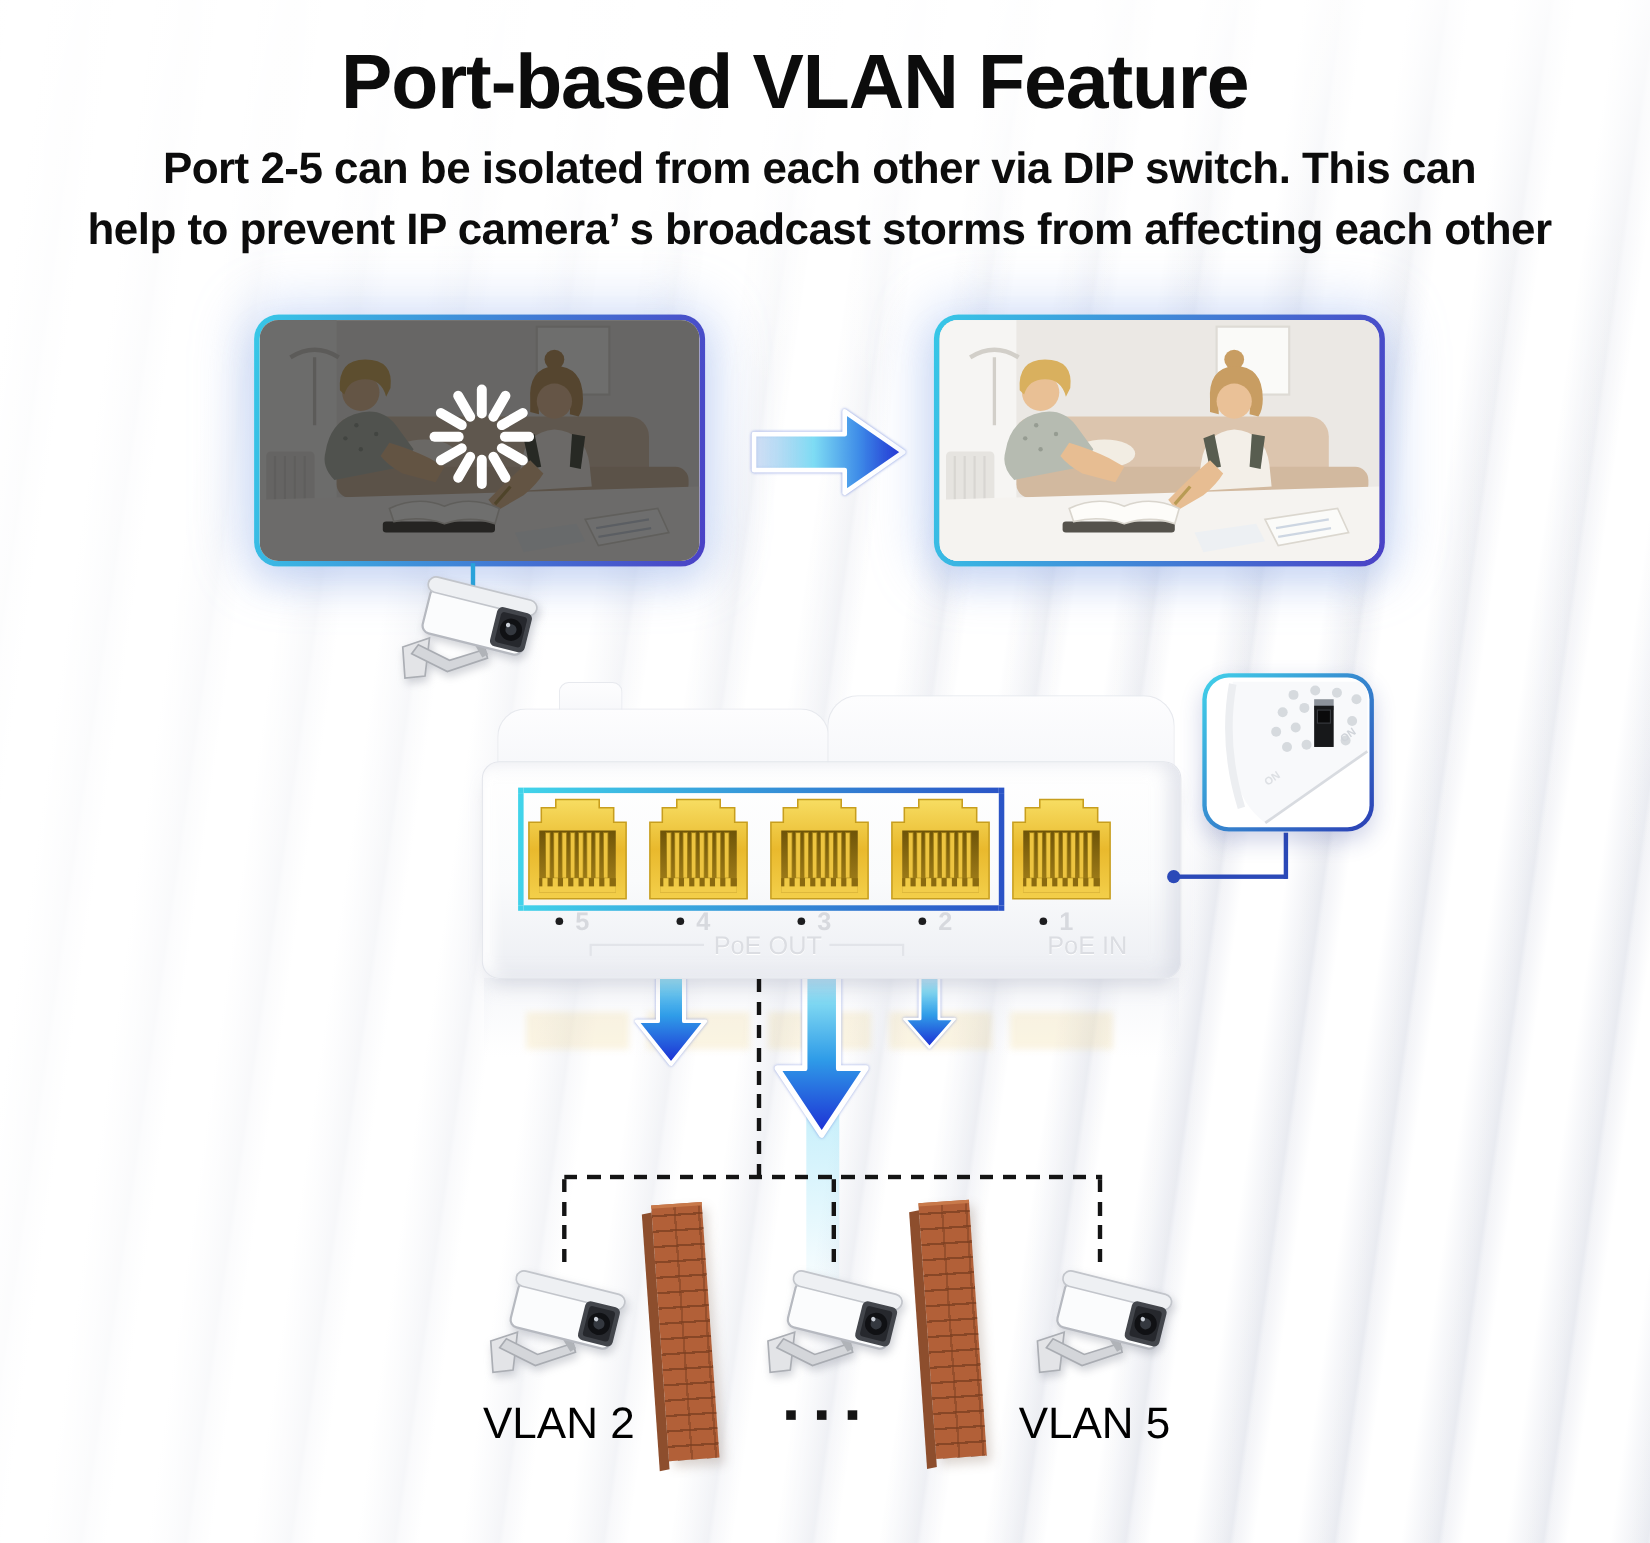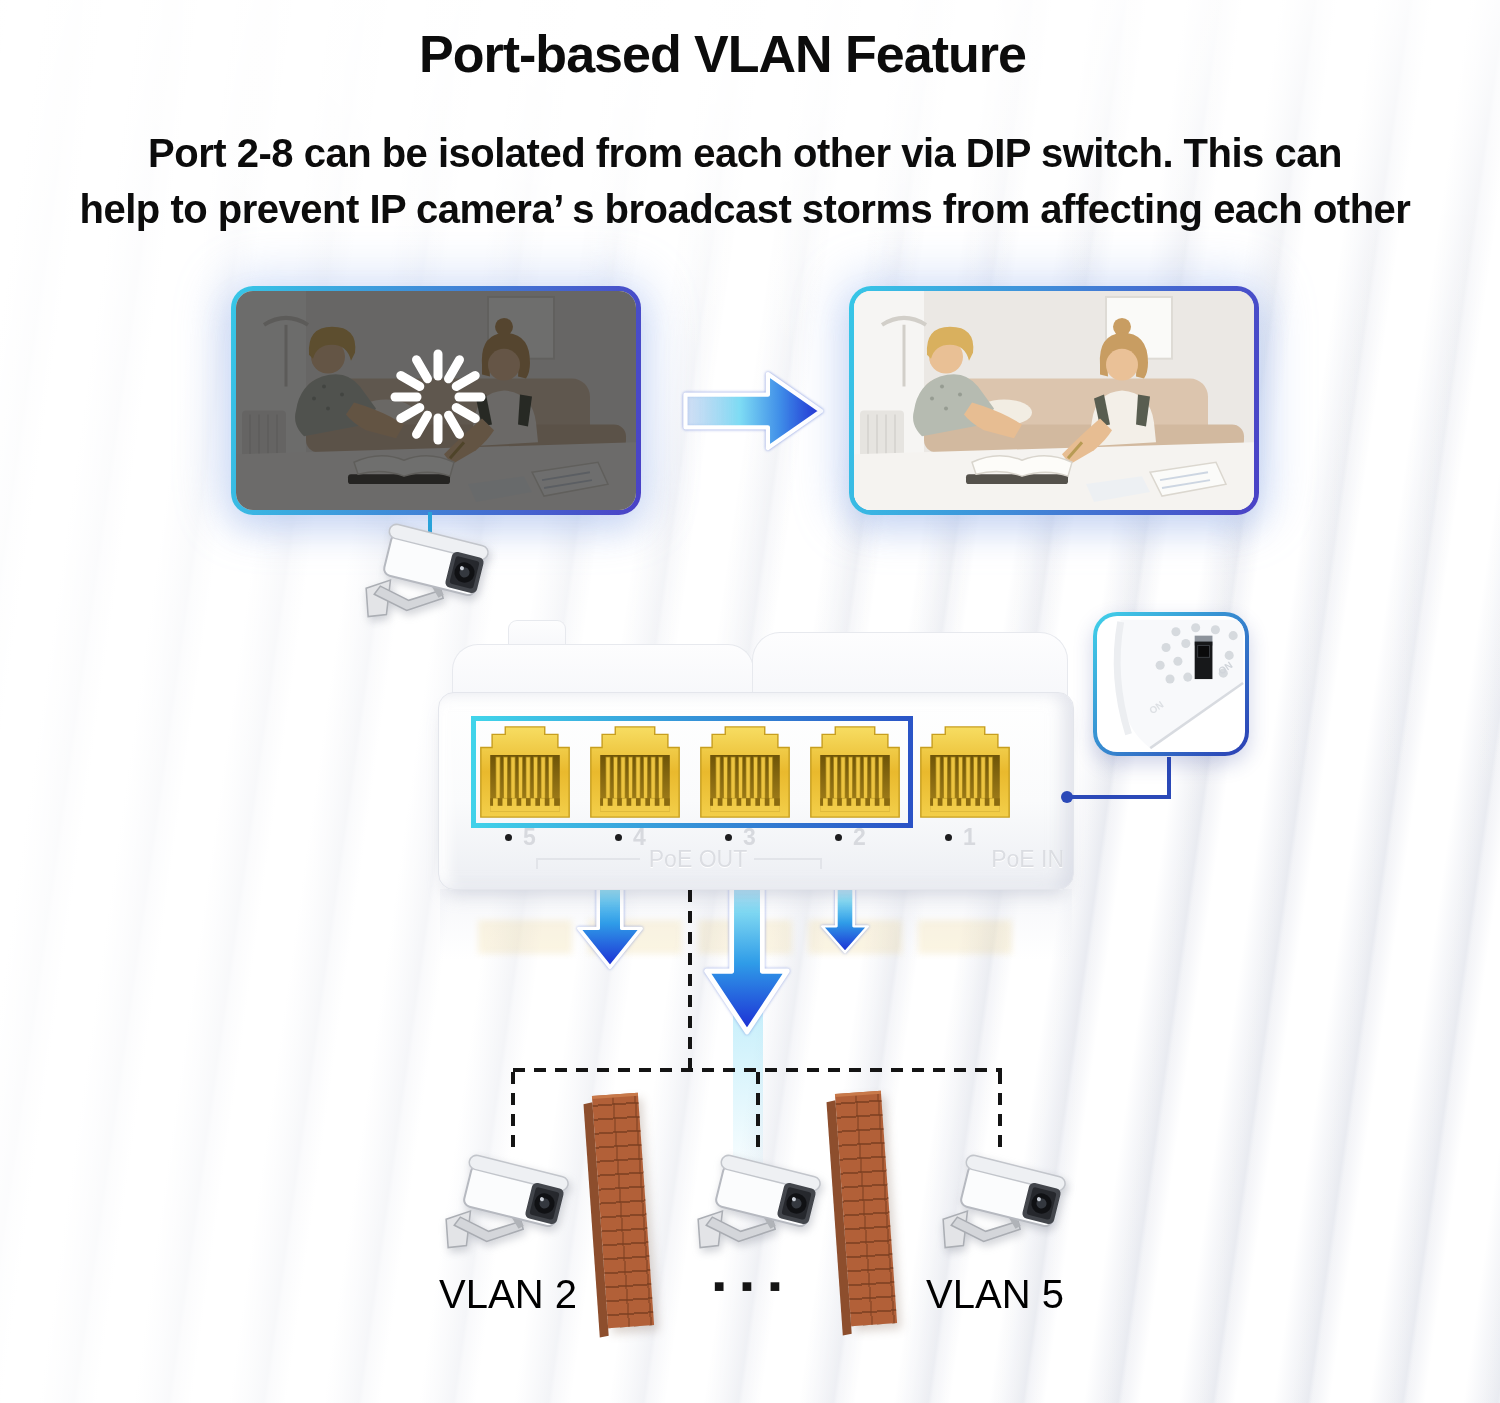--- a/index.html
+++ b/index.html
@@ -7,22 +7,22 @@
           font-family:"Liberation Sans",sans-serif;color:#0d0d0d;}
   
   .stripes{position:absolute;inset:-60px;
     background:repeating-linear-gradient(98deg,
       #ffffff 0px,#ffffff 20px,#f5f6f9 36px,#e8eaf0 54px,#f2f3f7 58px,#ffffff 76px,#ffffff 94px);}
   .stripes::after{content:"";position:absolute;inset:0;background:
     radial-gradient(1000px 460px at 44% 6%, rgba(255,255,255,.98), rgba(255,255,255,0) 72%),
     linear-gradient(90deg, rgba(255,255,255,.9) 0%, rgba(255,255,255,.5) 36%, rgba(255,255,255,.05) 72%),
     linear-gradient(180deg, rgba(255,255,255,.95) 0%, rgba(255,255,255,.3) 26%, rgba(255,255,255,0) 58%);}
   
-  .title{position:absolute;left:0;top:24px;width:1445px;text-align:center;
-         font-size:52px;font-weight:bold;letter-spacing:-1px;color:#0c0c0c;}
+  .title{position:absolute;left:0;top:34px;width:1445px;text-align:center;
+         font-size:70px;font-weight:bold;letter-spacing:-1px;color:#0c0c0c;}
   .subtitle{position:absolute;left:0;width:1490px;text-align:center;
             font-size:40px;font-weight:bold;line-height:44px;color:#0c0c0c;letter-spacing:-0.5px;}
   .sub1{top:131px;} .sub2{top:187px;}
   
   .photo{position:absolute;top:286px;width:410px;height:229px;border-radius:22px;padding:5px;
          background:linear-gradient(100deg,#37c7e7,#4a41c6);box-sizing:border-box;
          box-shadow:0 0 46px 10px rgba(150,180,240,.38), 0 14px 30px rgba(120,150,220,.22);}
   .photo-left{left:231px;} .photo-right{left:849px;}
   .photo-inner{position:relative;width:100%;height:100%;border-radius:17px;overflow:hidden;background:#ebe8e4;}
   .scene-wrap{position:absolute;inset:0;}
@@ -52,21 +52,21 @@
   .port svg{width:100%;height:100%;display:block;}
   .p5{left:478px;} .p4{left:588px;} .p3{left:698px;} .p2{left:808px;} .p1{left:918px;}
   .hl-rect{position:absolute;left:471px;top:716px;width:442px;height:112px;
            border:5px solid;border-image:linear-gradient(95deg,#41d4ea,#2a52c6) 1;box-sizing:border-box;}
   .led-cell{position:absolute;top:824px;width:94px;height:26px;display:flex;align-items:center;}
   .led-dot{width:7px;height:7px;border-radius:50%;background:#1d1d1f;margin-left:27px;}
   .led-num{margin-left:11px;font-size:23px;font-weight:bold;color:#d7d9de;}
   .emboss{position:absolute;font-size:23px;font-weight:normal;color:#dbdde2;
           text-shadow:0 1px 0 #fff;}
   .poe-out{left:642px;top:846px;width:112px;text-align:center;}
-  .poe-in{left:952px;top:846px;width:112px;text-align:right;}
+  .poe-in{left:952px;top:846px;width:112px;text-align:left;}
   .bracket{position:absolute;top:858px;height:10px;border-bottom:none;}
   .bracket span{position:absolute;top:0;width:2px;height:9px;background:#e2e4e9;}
   .brk-l{left:536px;width:104px;border-top:2px solid #e2e4e9;}
   .brk-r{left:754px;width:68px;border-top:2px solid #e2e4e9;}
   .brk-l span{left:0;} .brk-r span{right:0;}
   
   .refl{position:absolute;left:440px;top:889px;width:632px;height:72px;
         background:linear-gradient(180deg,rgba(238,240,245,.85),rgba(255,255,255,0));opacity:.6;}
   .refl-ports{position:absolute;left:478px;top:920px;width:534px;height:34px;opacity:.5;filter:blur(3px);
         background:repeating-linear-gradient(90deg,rgba(233,190,70,.30) 0 94px,rgba(255,255,255,0) 94px 110px);}
@@ -228,21 +228,21 @@
 
       <symbol id="adown" viewBox="0 0 100 170">
         <polygon points="34,2 66,2 66,108 92,108 50,166 8,108 34,108" fill="url(#agrad)" stroke="#ffffff" stroke-width="5" stroke-linejoin="round"></polygon>
       </symbol>
     </defs>
   </svg>
 
   <div class="stripes"></div>
 
   <div class="title">Port-based VLAN Feature</div>
-  <div class="subtitle sub1">Port 2-8 can be isolated from each other via DIP switch. This can</div>
+  <div class="subtitle sub1">Port 2-5 can be isolated from each other via DIP switch. This can</div>
   <div class="subtitle sub2">help to prevent IP camera’ s broadcast storms from affecting each other</div>
 
   <div class="photo photo-left dark">
     <div class="photo-inner">
       <div class="scene-wrap">
         <svg viewBox="0 0 400 220" preserveAspectRatio="none">
             <use href="#scene"></use>
           </svg>
       </div>
       <svg class="spinner" viewBox="0 0 100 100">

